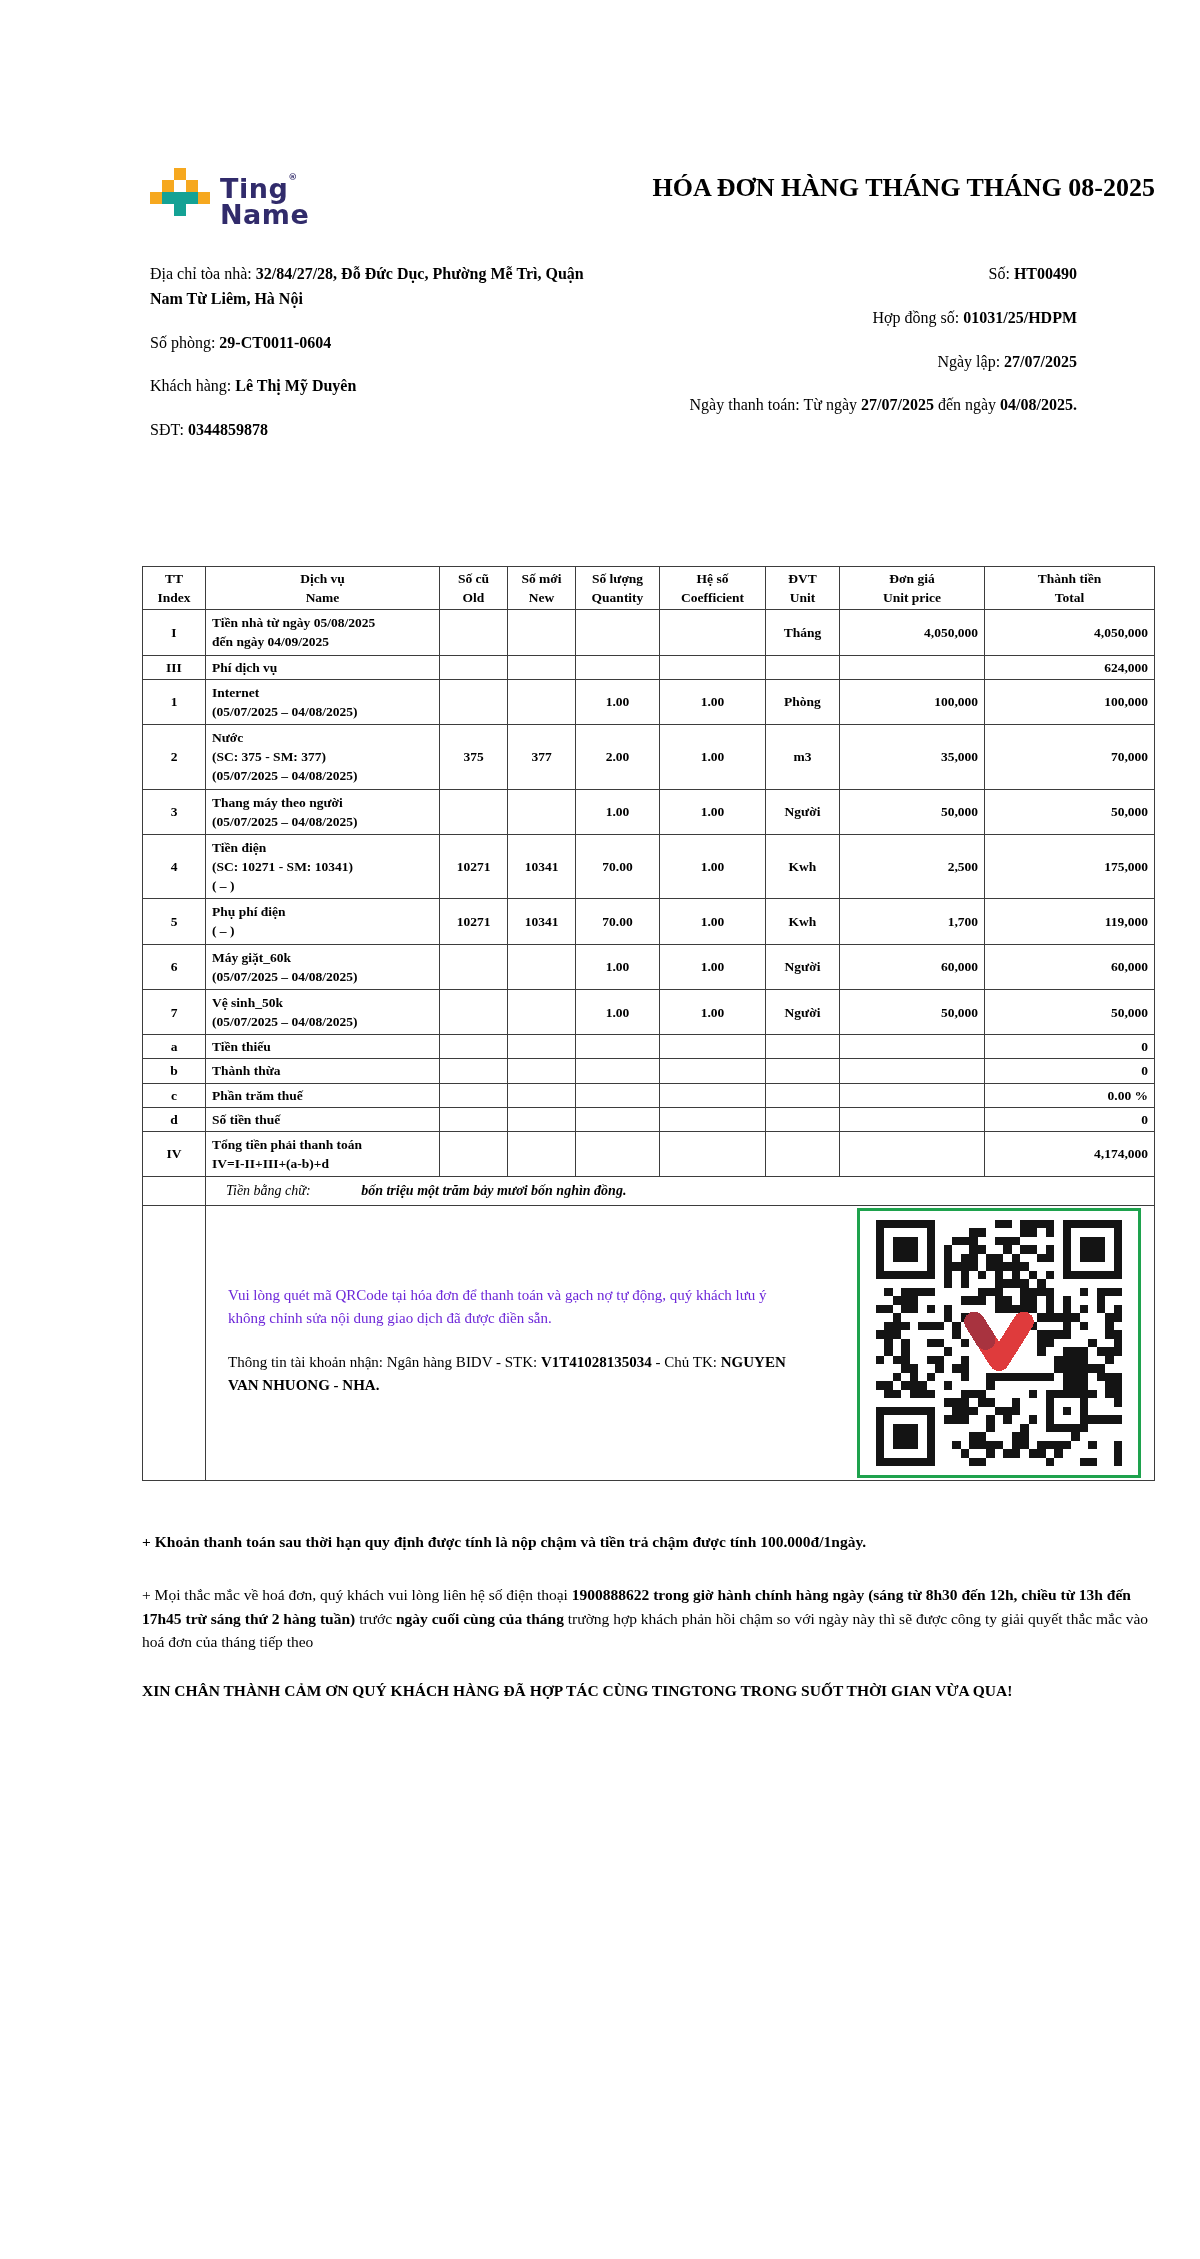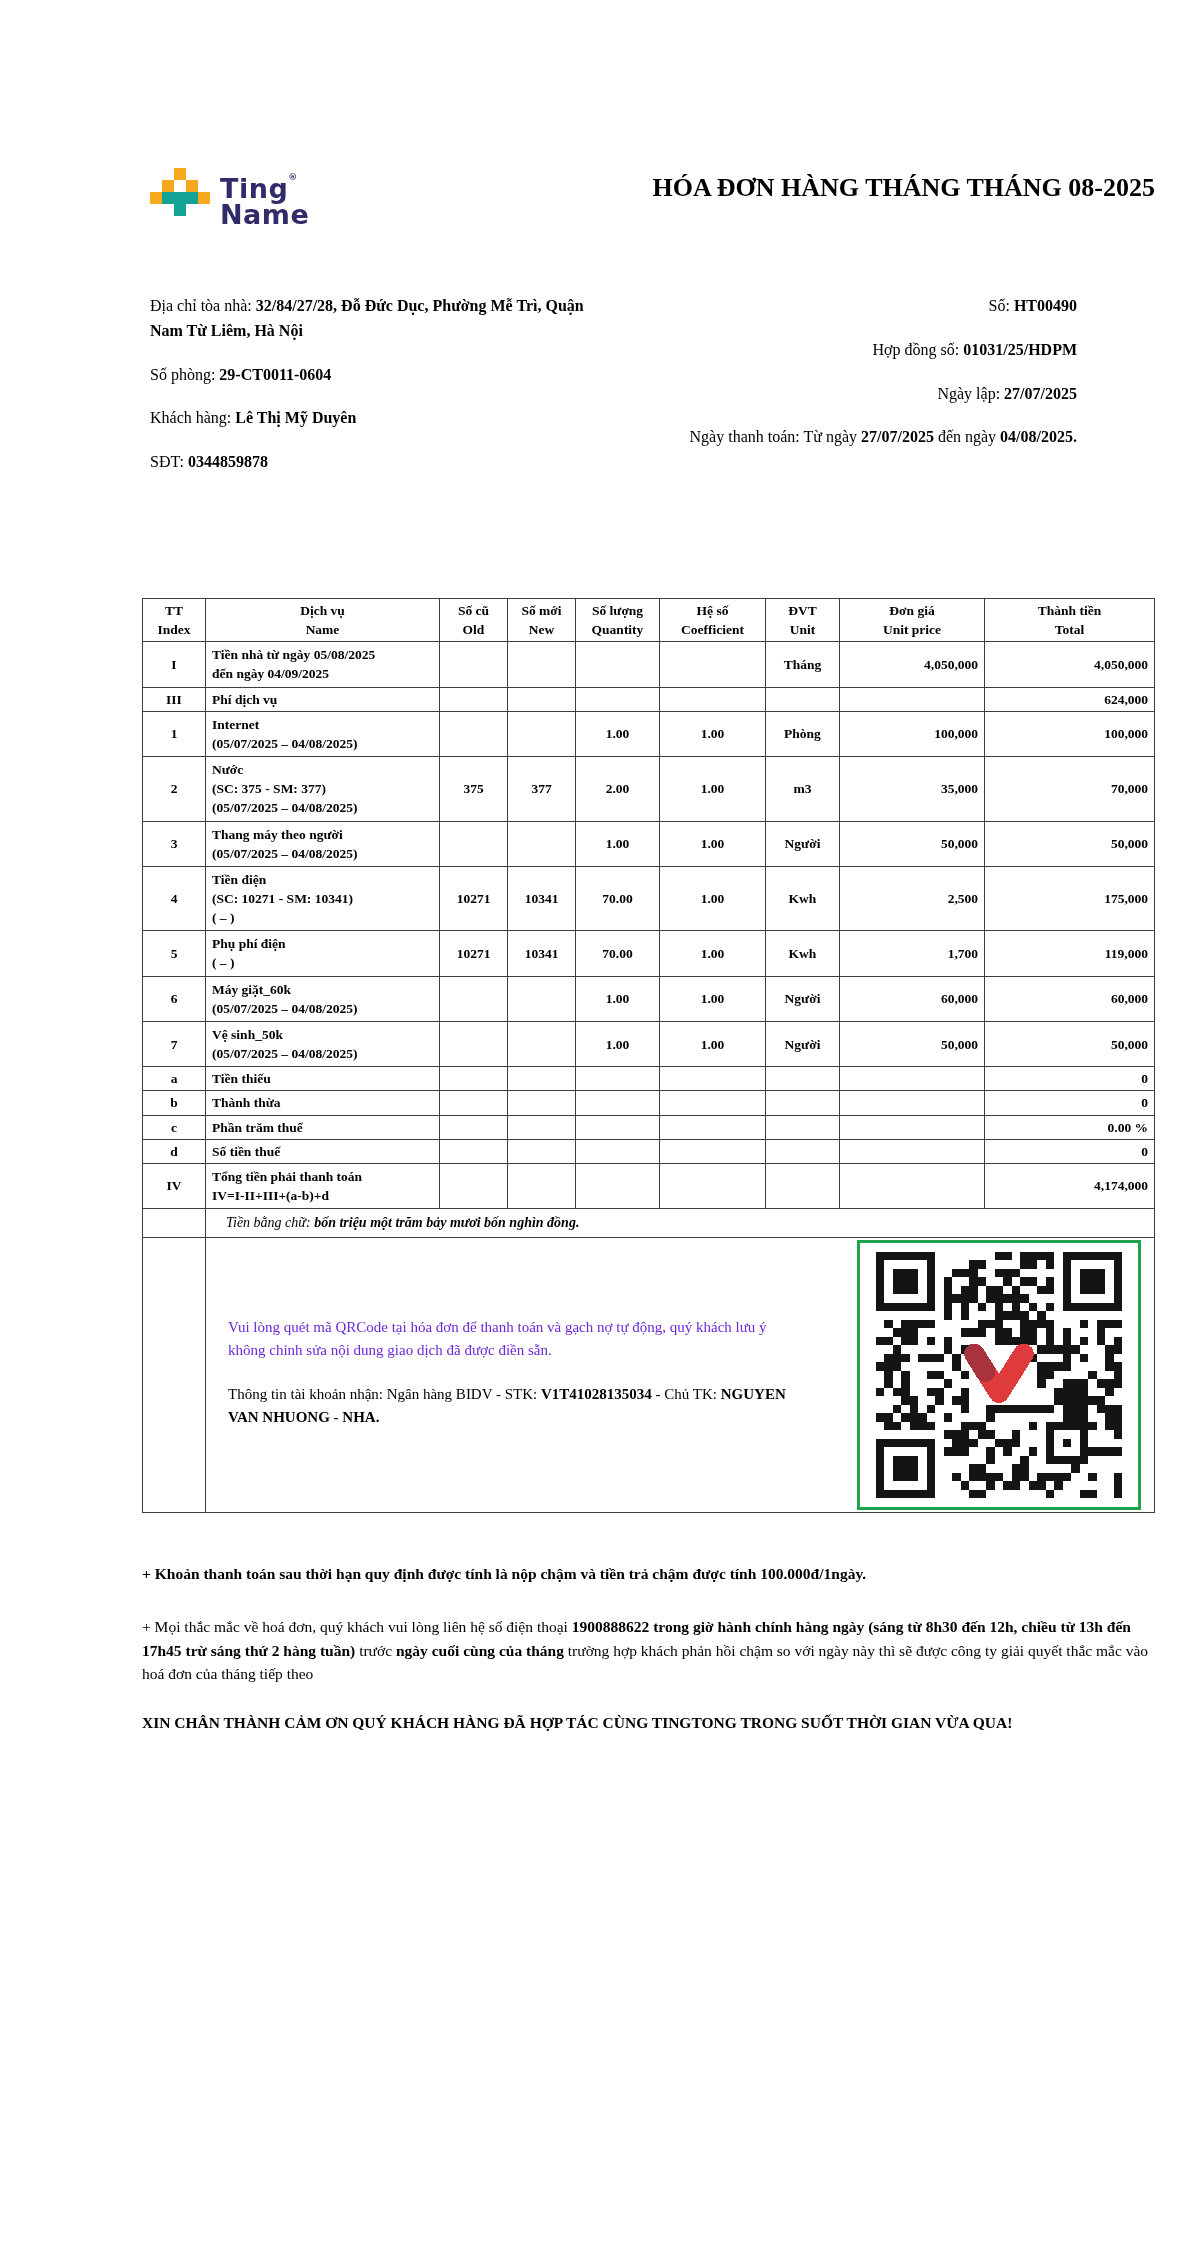--- a/index.html
+++ b/index.html
@@ -23,21 +23,21 @@
     font-weight:bold; color:#312b6b; font-size:27px; line-height:0.97; letter-spacing:0.5px;
     padding-top:2px;
   }
   .logo-text sup { font-size:9px; vertical-align:18px; }
   .title {
     width:580px; text-align:right; font-size:26px; line-height:1.4; font-weight:bold;
     margin-top:2px;
   }
 
   
-  .info { display:flex; justify-content:space-between; margin-top:66px; }
+  .info { display:flex; justify-content:space-between; margin-top:34px; }
   .info-left { width:446px; padding-left:8px; }
   .info-right { width:470px; text-align:right; margin-right:78px; }
   .info p { font-size:16px; line-height:1.55; margin-bottom:19px; }
   .info b { font-weight:bold; }
 
   
   table.invoice {
     border-collapse:collapse; width:1013px; margin-top:104px;
     font-size:13.5px; table-layout:fixed;
   }
@@ -49,21 +49,21 @@
   col.c-tt{width:63px;} col.c-name{width:234px;} col.c-old{width:68px;} col.c-new{width:68px;}
   col.c-qty{width:84px;} col.c-coef{width:106px;} col.c-unit{width:74px;}
   col.c-price{width:145px;} col.c-total{width:170px;}
   td.c { text-align:center; }
   td.r { text-align:right; padding-right:10px; }
   td.name { text-align:left; padding-left:8px; }
   td.vtop { vertical-align:top; }
   tr.small td { padding-top:2px; padding-bottom:2px; }
   tr.words-row td { font-weight:normal; padding:4px 6px; }
   .words { font-style:italic; padding-left:20px !important; text-align:left; font-size:14px; }
-  .words b { font-weight:bold; }
+  .words b { font-weight:bold;margin-left:47px; }
 
   
   td.qr-cell { padding:0 !important; vertical-align:top; }
   .qr-flex { display:flex; justify-content:space-between; align-items:flex-start; min-height:256px; }
   .qr-text { width:600px; padding:78px 0 0 22px; font-weight:normal; font-size:15px; line-height:1.5; }
   .qr-text p.red { color:#6d28d9; margin-bottom:22px; }
   .qr-text p.acct { color:#000; }
   .qr-text b { font-weight:bold; }
   .qr-box {
     border:3px solid #1ea24d; background:#fff; margin:2px 13px 2px 0;

